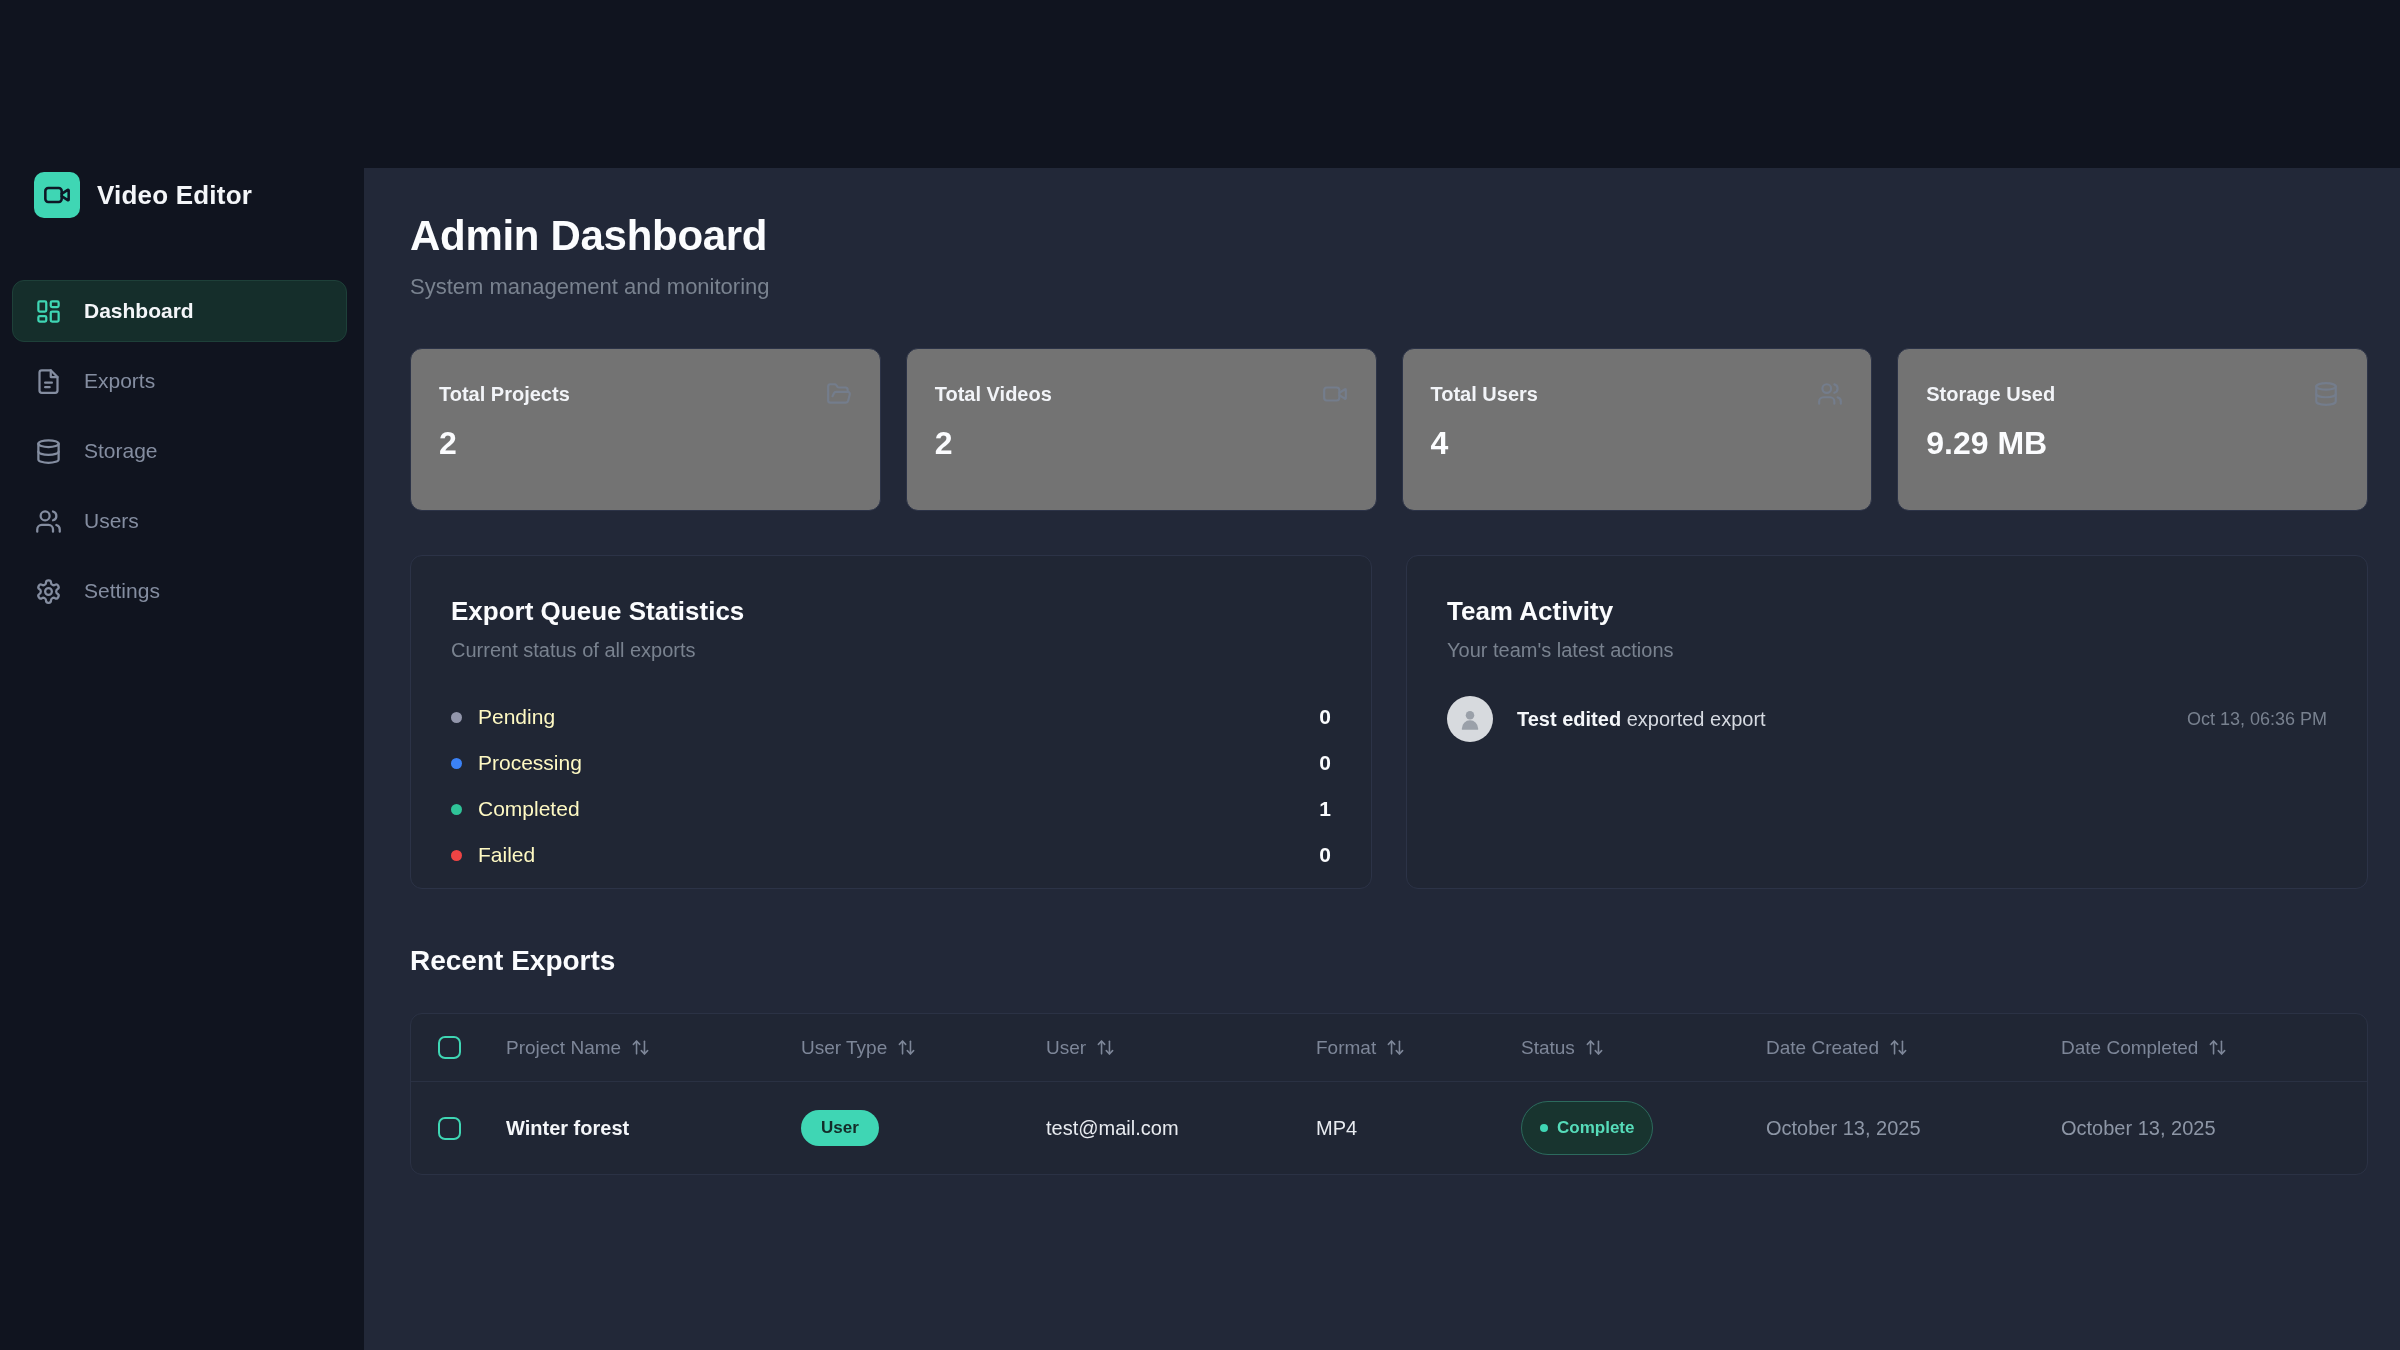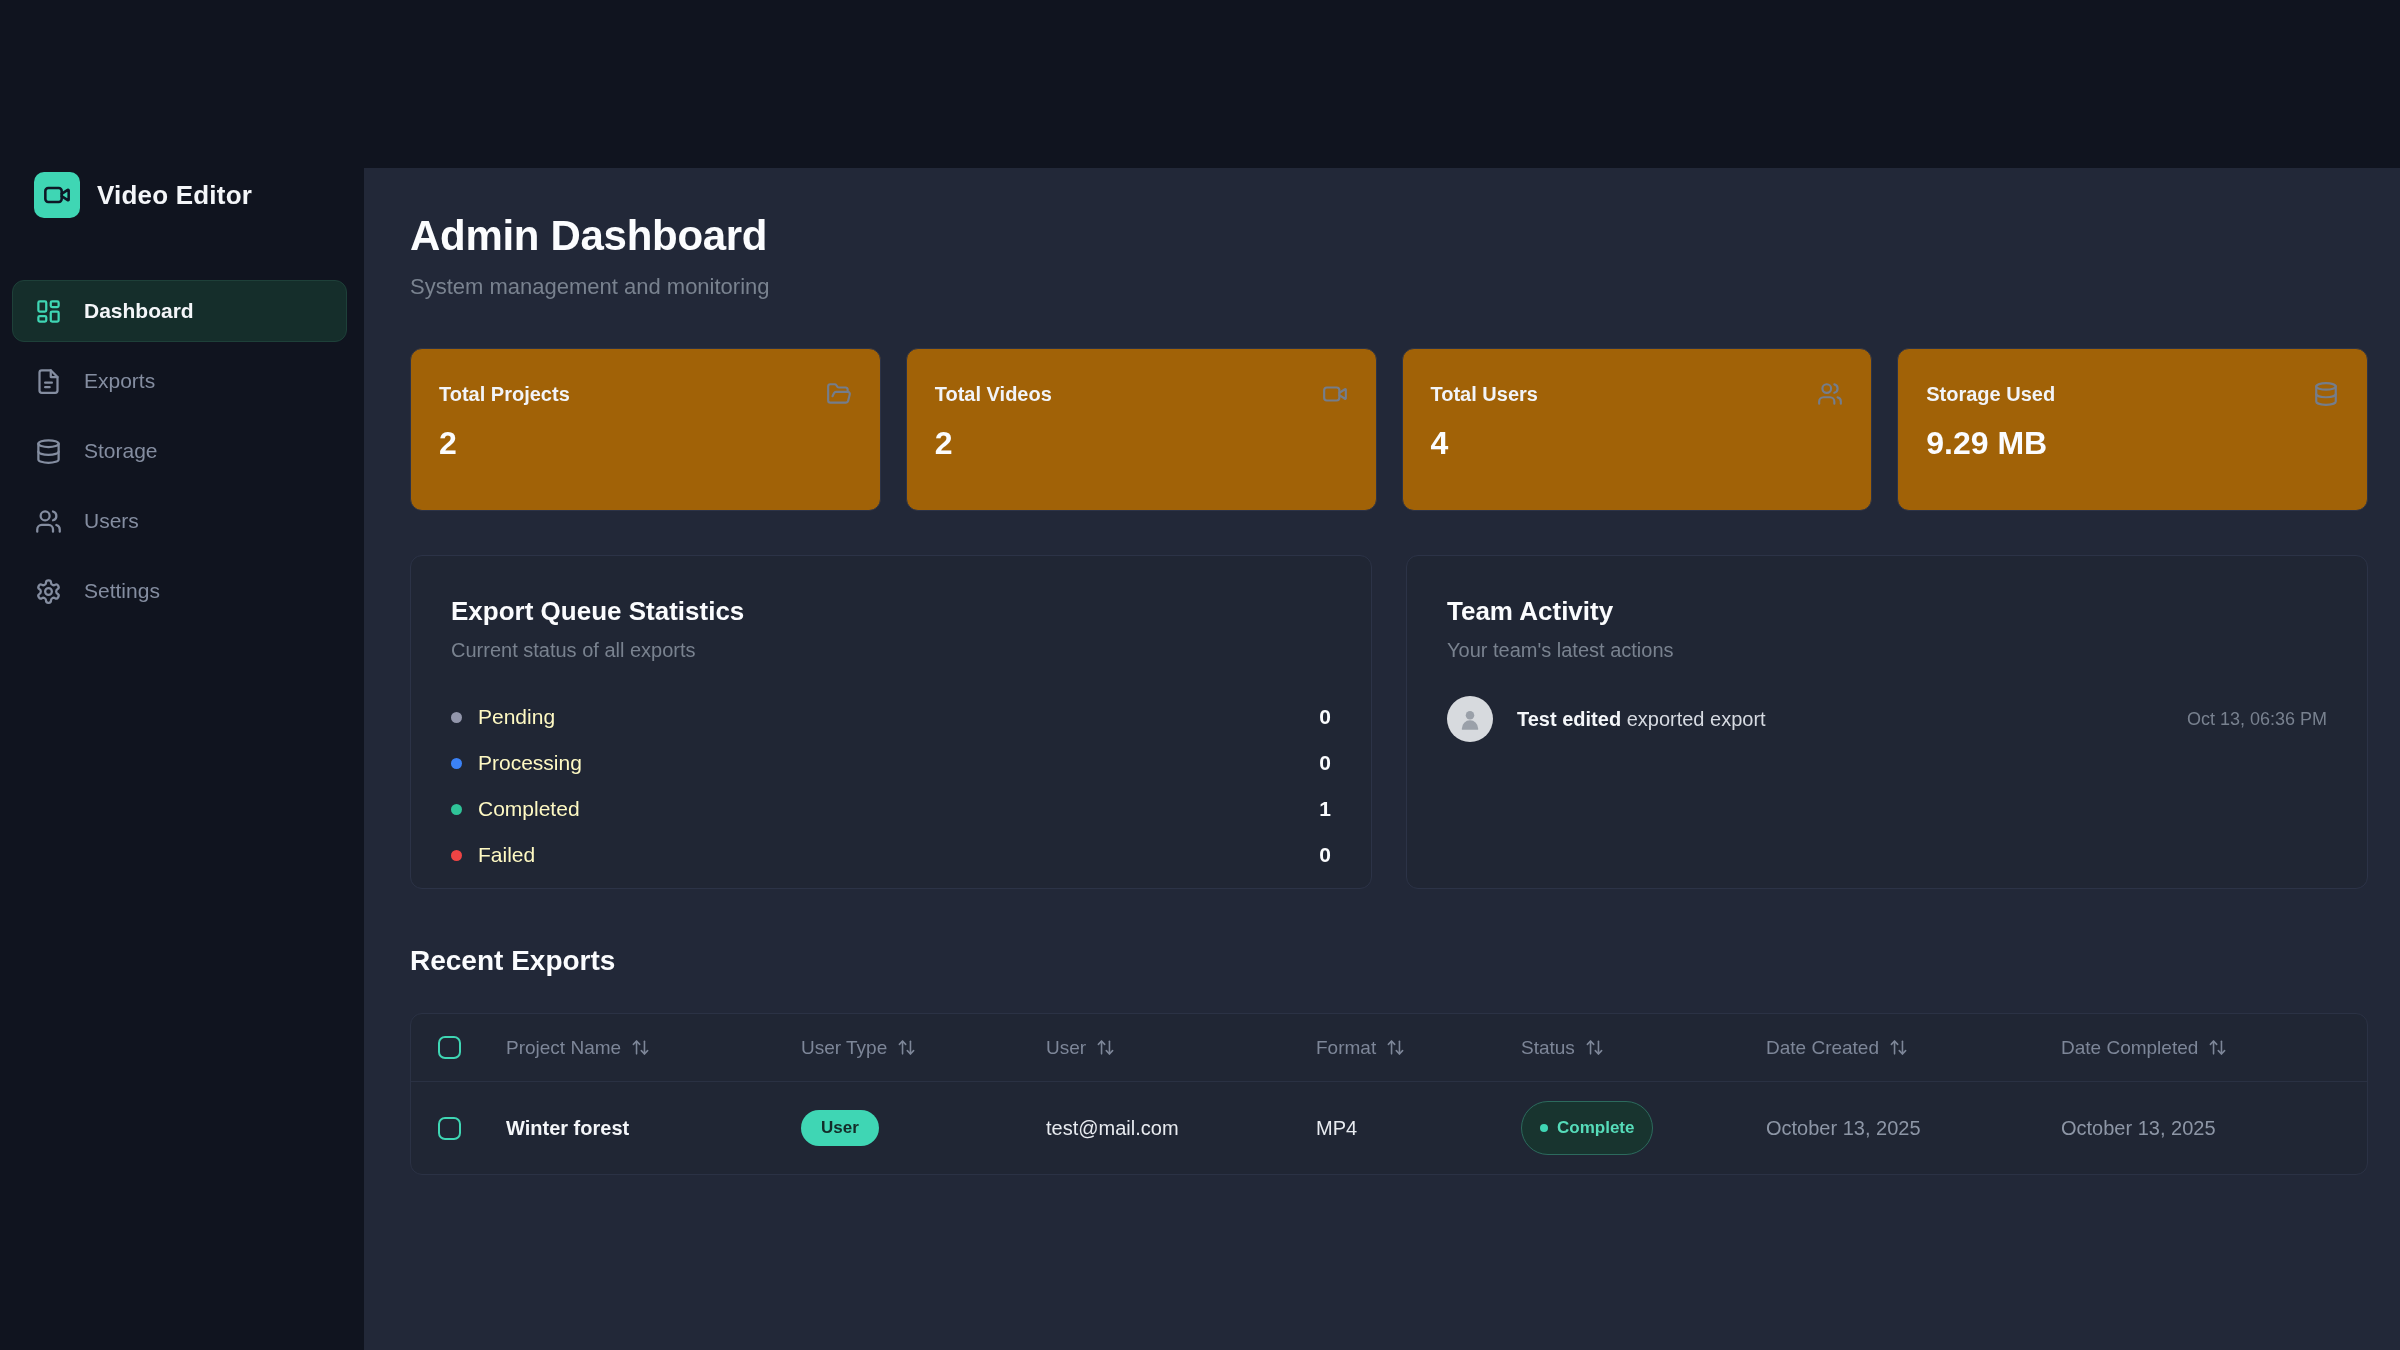--- a/index.html
+++ b/index.html
@@ -37,21 +37,21 @@
   .panel {
     margin-top:168px; height:1249px; background:#222838;
     padding:44px 32px 0 46px;
   }
   .page-title { font-size:42px; font-weight:800; letter-spacing:-.3px; color:#fbfcfe; }
   .page-subtitle { margin-top:14px; font-size:22px; color:#79828f; }
 
   
   .stats { margin-top:48px; display:grid; grid-template-columns:repeat(4,1fr); gap:25px; }
   .stat-card {
-    height:163px; background:#a16207; border:1px solid #2c3347; border-radius:12px;
+    height:163px; background:#737373; border:1px solid #2c3347; border-radius:12px;
     padding:32px 28px;
   }
   .stat-top { display:flex; align-items:center; justify-content:space-between; }
   .stat-label { font-size:20px; font-weight:700; color:#f2f4f8; }
   .stat-ic { width:26px; height:26px; color:#747d8c; }
   .stat-value { margin-top:18px; font-size:32px; font-weight:800; color:#fbfcfe; }
 
   
   .two-col { margin-top:44px; display:grid; grid-template-columns:1fr 1fr; gap:34px; }
   .card {

